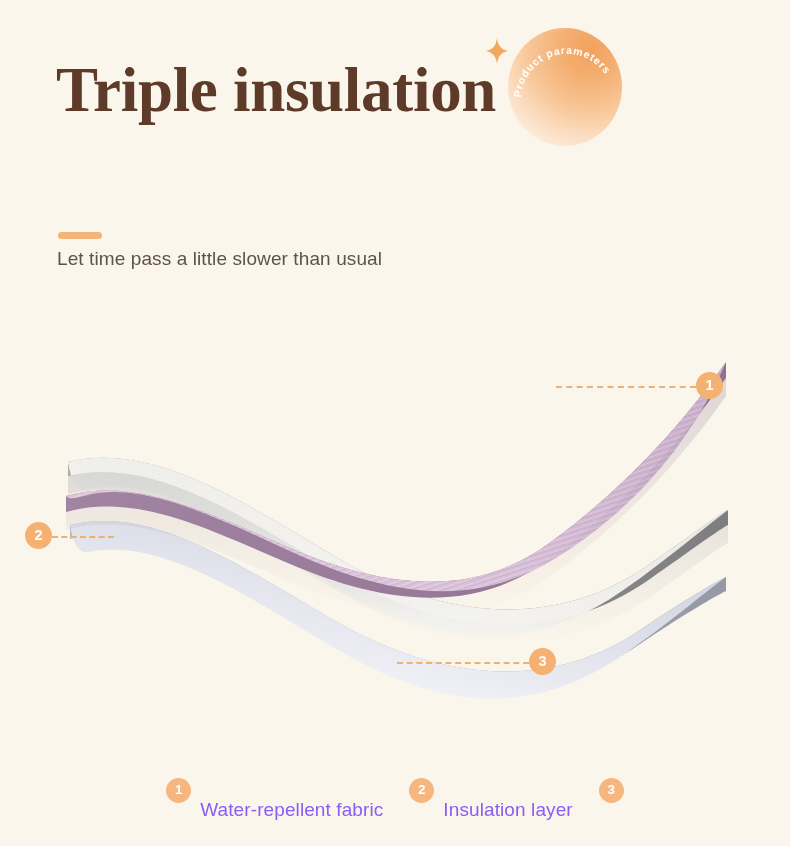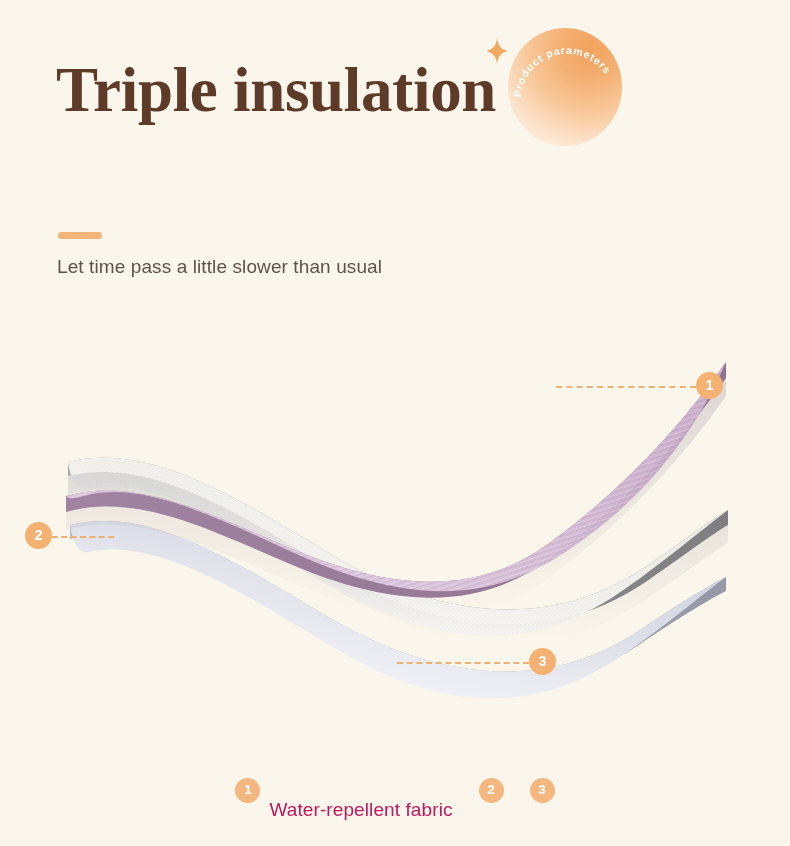--- a/index.html
+++ b/index.html
@@ -88,21 +88,21 @@
     top: 232px;
     width: 44px;
     height: 7px;
     border-radius: 4px;
     background: #F3B478;
   }
 
   .subtitle {
     position: absolute;
     left: 57px;
-    top: 256px;
+    top: 248px;
     font-size: 19px;
     color: #5F5349;
     letter-spacing: 0.1px;
     white-space: nowrap;
   }
 
   
   .illustration {
     position: absolute;
     left: 0;
@@ -172,21 +172,21 @@
     font-weight: 700;
     display: flex;
     align-items: center;
     justify-content: center;
     flex: none;
     line-height: 1;
   }
 
   .legend-label {
     font-size: 19px;
-    color: #be185d;
+    color: #8b5cf6;
     white-space: nowrap;
     letter-spacing: 0.1px;
     margin-top: 40px;
   }
 </style>
 </head>
 <body>
 
 <div class="page">
 
@@ -332,20 +332,21 @@
 
   <div class="legend">
 
     <div class="legend-item">
       <span class="legend-num">1</span>
       <span class="legend-label">Water-repellent fabric</span>
     </div>
 
     <div class="legend-item">
       <span class="legend-num">2</span>
+      <span class="legend-label">Insulation layer</span>
     </div>
 
     <div class="legend-item">
       <span class="legend-num">3</span>
     </div>
 
   </div>
 
 </div>
 

